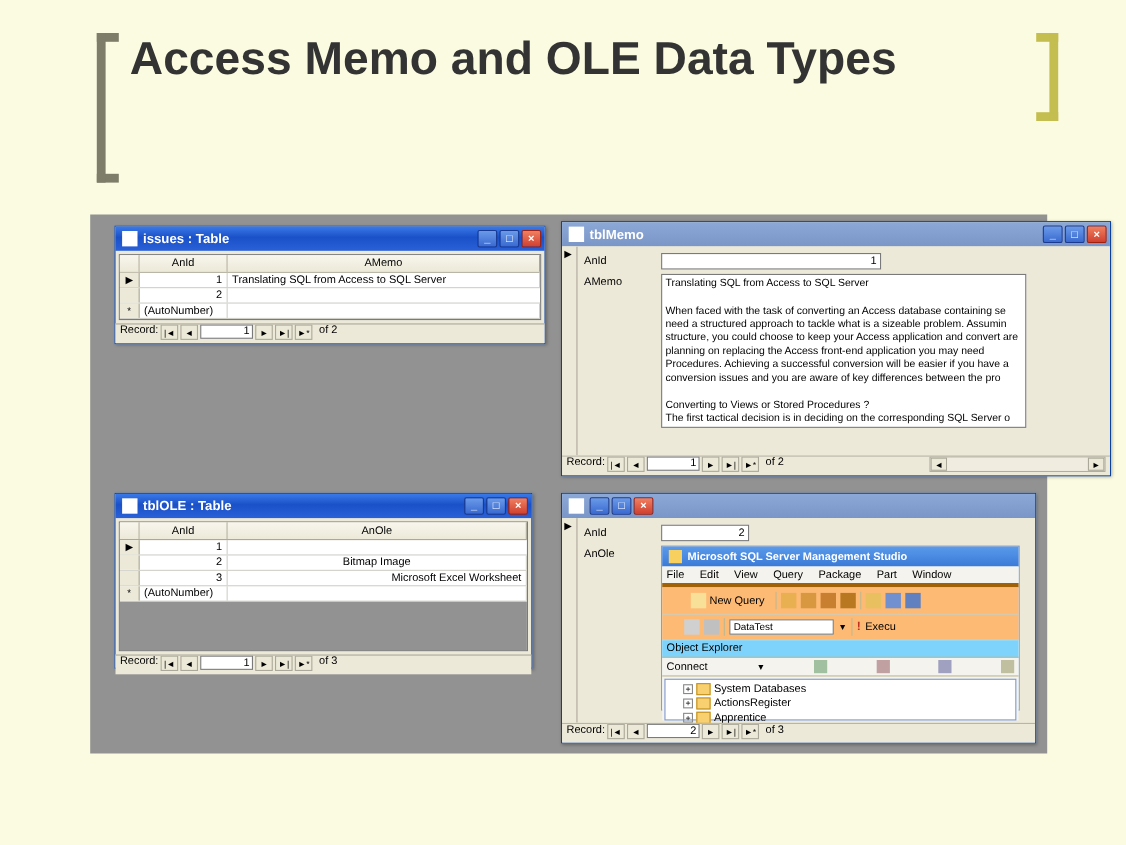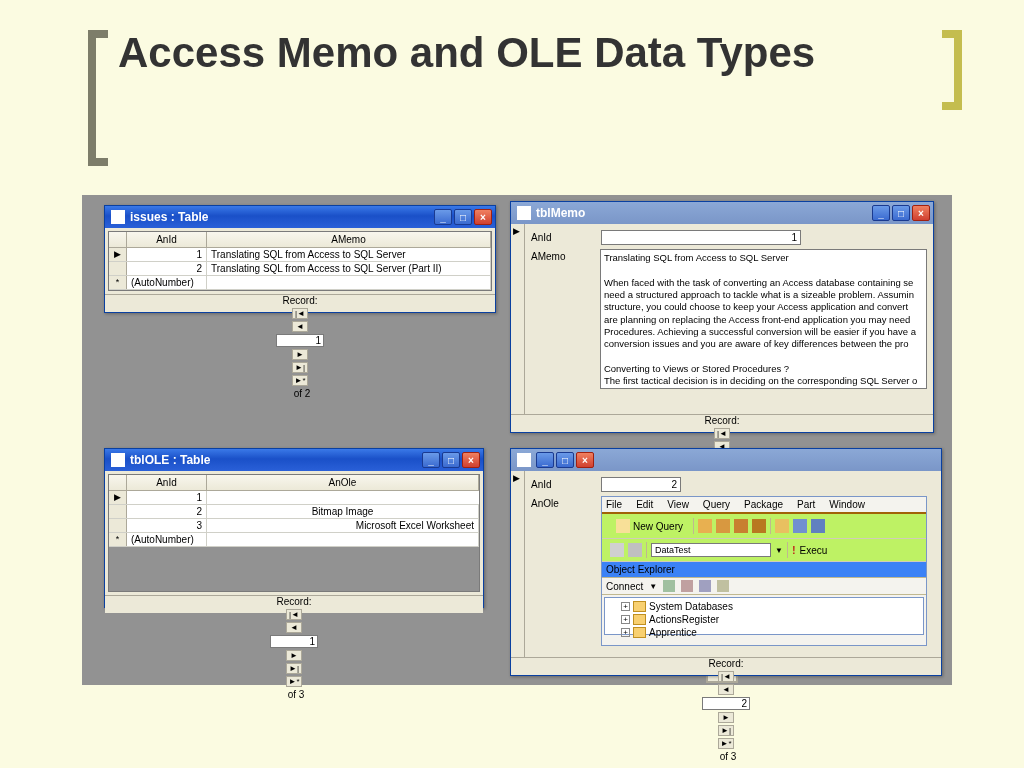--- a/index.html
+++ b/index.html
@@ -96,25 +96,24 @@
   background: #ece9d8;
   border-right: 1px solid #aca899;
   text-align: center;
   font-size: 9px;
 }
 .recnav {
   height: 18px;
   background: #ece9d8;
   border-top: 1px solid #aca899;
   display: flex;
-  align-items: center;
+  align-items: flex-start;
   padding: 0 4px;
   font-size: 10px;
   gap: 2px;
-  flex-direction: column;
 }
 .recnav .nbtn {
   width: 16px; height: 14px;
   background: #ece9d8;
   border: 1px solid #aca899;
   font-size: 8px;
   display: flex; align-items: center; justify-content: center;
 }
 .recnav .ninp {
   width: 48px; height: 13px;
@@ -169,44 +168,44 @@
   display: flex;
   align-items: center;
   gap: 5px;
 }
 .ssms-menu {
   background: #f4f3ee;
   padding: 2px 4px;
   font-size: 10px;
   display: flex;
   gap: 14px;
-  border-bottom: 2px solid #a16207;
+  border-bottom: 4px solid #a16207;
 }
 .ssms-tb {
-  background: #bef264;
-  padding: 3px 8px;
+  background: #fdba74;
+  padding: 3px 20px;
   border-bottom: 1px solid #d0cdb8;
   display: flex;
   align-items: center;
   gap: 4px;
   font-size: 10px;
 }
 .tbtn {
   padding: 1px 5px;
   border: 1px solid transparent;
   display: flex; align-items: center; gap: 3px;
 }
 .tico { width: 14px; height: 14px; display: inline-block; }
 .sep { width: 1px; height: 16px; background: #c0b890; }
 .oe {
   background: #f4f3ee;
   font-size: 10px;
 }
-.oe-title { background: #3b82f6; padding: 2px 4px; border-bottom: 1px solid #c0b890; }
-.oe-tb { padding: 2px 4px; display: flex; gap: 6px; border-bottom: 1px solid #c0b890; align-items:center; }
+.oe-title { background: #7dd3fc; padding: 2px 4px; border-bottom: 1px solid #c0b890; }
+.oe-tb { padding: 2px 4px; display: flex; gap: 6px; border-bottom: 1px solid #c0b890; align-items:center;justify-content:space-between; }
 .oe-tree { background: #fff; border: 1px solid #7a96c8; margin: 2px; padding: 2px; }
 .tnode { display: flex; align-items: center; gap: 3px; padding: 1px 0 1px 14px; font-size: 10px; }
 .expander { width: 9px; height: 9px; border: 1px solid #888; font-size: 8px; line-height: 7px; text-align: center; }
 .folder { width: 13px; height: 11px; background: #f8d070; border: 1px solid #c09020; }
 .rowsel { position: absolute; left: 0; top: 0; width: 14px; background: #ece9d8; border-right: 1px solid #aca899; }
 </style>
 </head>
 <body>
 
 <div class="bracket-left"></div>
@@ -232,41 +231,40 @@
         <div class="gh" style="flex:1">AMemo</div>
       </div>
       <div class="grow">
         <div class="gcell sel">▶</div>
         <div class="gcell" style="width:80px;text-align:right">1</div>
         <div class="gcell" style="flex:1">Translating SQL from Access to SQL Server</div>
       </div>
       <div class="grow">
         <div class="gcell sel"></div>
         <div class="gcell" style="width:80px;text-align:right">2</div>
-        <div class="gcell" style="flex:1">Translating SQL from Access to SQL Server (Part II)</div>
       </div>
       <div class="grow">
         <div class="gcell sel">*</div>
         <div class="gcell" style="width:80px">(AutoNumber)</div>
         <div class="gcell" style="flex:1"></div>
       </div>
     </div>
     <div class="recnav">
       <span>Record:</span>
       <div class="nbtn">|◄</div>
       <div class="nbtn">◄</div>
       <input class="ninp" value="1" style="">
       <div class="nbtn">►</div>
       <div class="nbtn">►|</div>
       <div class="nbtn">►*</div>
       <span style="margin-left:4px">of  2</span>
     </div>
   </div>
 
-  <div class="win" style="left:428px;top:6px;width:424px;height:232px">
+  <div class="win" style="left:428px;top:6px;width:500px;height:232px">
     <div class="titlebar inactive">
       <span class="ticon"></span>
       <span class="ttext">tblMemo</span>
       <div class="winbtns">
         <div class="wbtn">_</div>
         <div class="wbtn">□</div>
         <div class="wbtn close">×</div>
       </div>
     </div>
     <div class="formbody" style="padding-left:20px">
@@ -367,20 +365,24 @@
       <div class="rowsel" style="height:100%">
           <div style="font-size:9px;padding:2px">▶</div>
         </div>
       <div class="formrow">
         <div class="flabel">AnId</div>
         <div class="finput" style="width:80px;text-align:right">2</div>
       </div>
       <div class="formrow" style="align-items:flex-start">
         <div class="flabel">AnOle</div>
         <div class="ssms" style="width:326px;height:150px">
+          <div class="ssms-title">
+            <span style="width:12px;height:12px;background:#f8d060;display:inline-block"></span>
+            <span>Microsoft SQL Server Management Studio</span>
+          </div>
           <div class="ssms-menu">
             <span>File</span>
             <span>Edit</span>
             <span>View</span>
             <span>Query</span>
             <span>Package</span>
             <span>Part</span>
             <span>Window</span>
           </div>
           <div class="ssms-tb">
@@ -395,21 +397,21 @@
             <span class="tico" style="background:#b87820"></span>
             <div class="sep"></div>
             <span class="tico" style="background:#e8c060"></span>
             <span class="tico" style="background:#7090d0"></span>
             <span class="tico" style="background:#6080c0"></span>
           </div>
           <div class="ssms-tb">
             <span class="tico" style="background:#d0d0d0"></span>
             <span class="tico" style="background:#c0c0c0"></span>
             <div class="sep"></div>
-            <div class="finput" style="width:120px;font-size:9px">DataTest</div>
+            <div class="finput" style="width:95px;font-size:9px">DataTest</div>
             <span style="font-size:8px">▼</span>
             <div class="sep"></div>
             <span style="color:#c03020;font-weight:bold;font-size:11px">!</span>
             <span>Execu</span>
           </div>
           <div class="oe">
             <div class="oe-title">Object Explorer</div>
             <div class="oe-tb">
               <span>Connect</span>
                 <span style="font-size:8px">▼</span>

